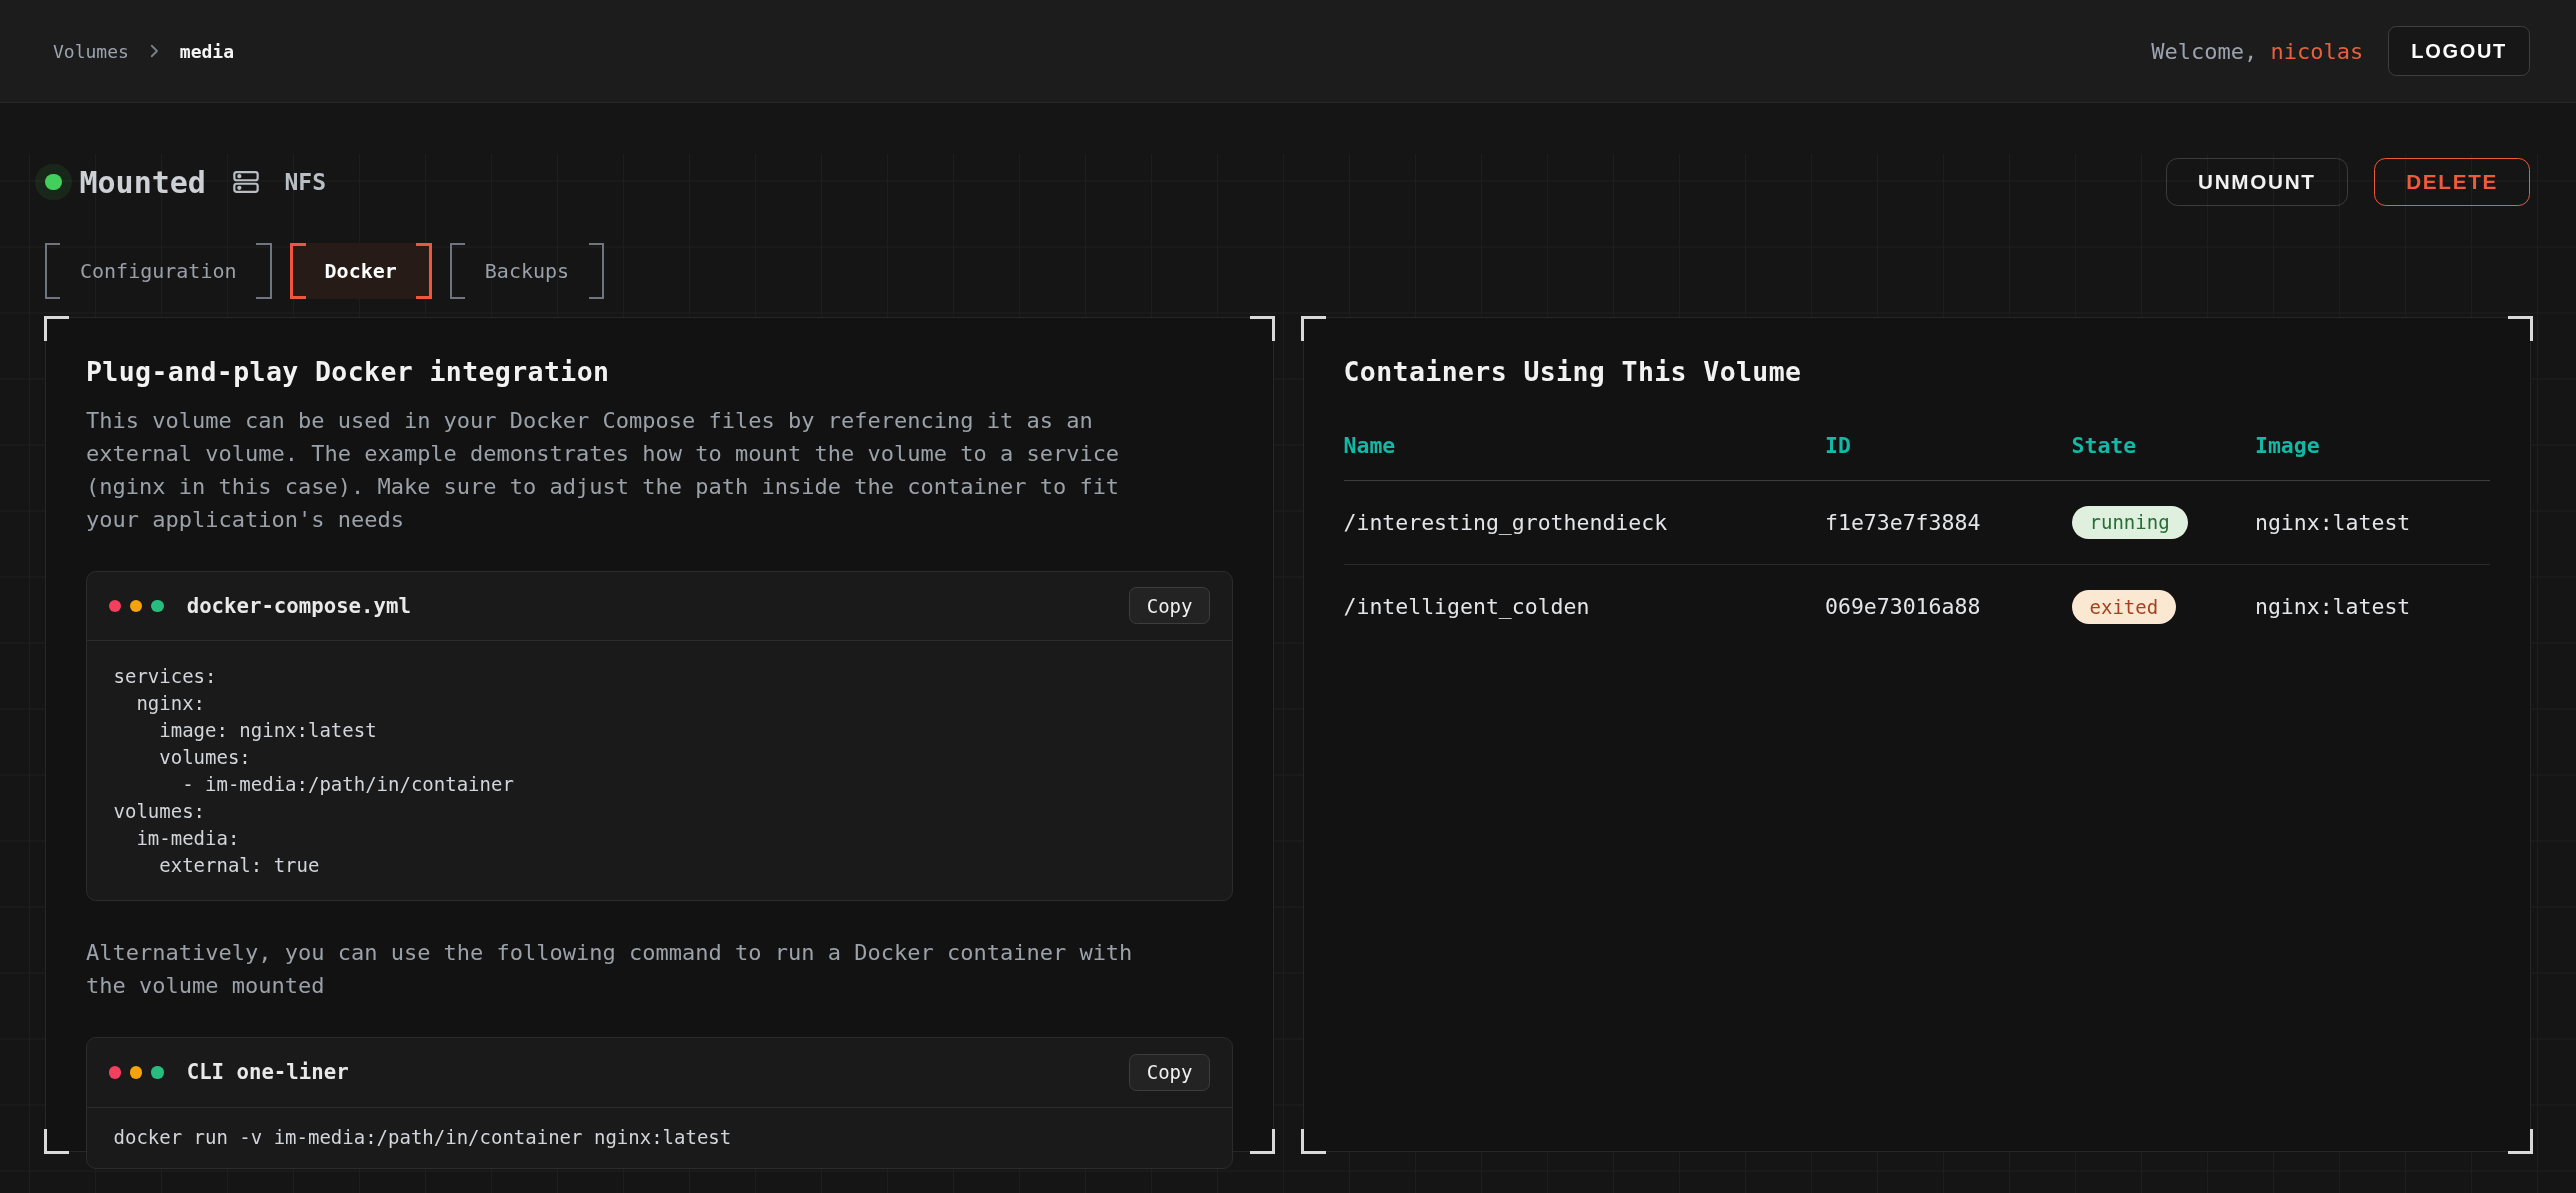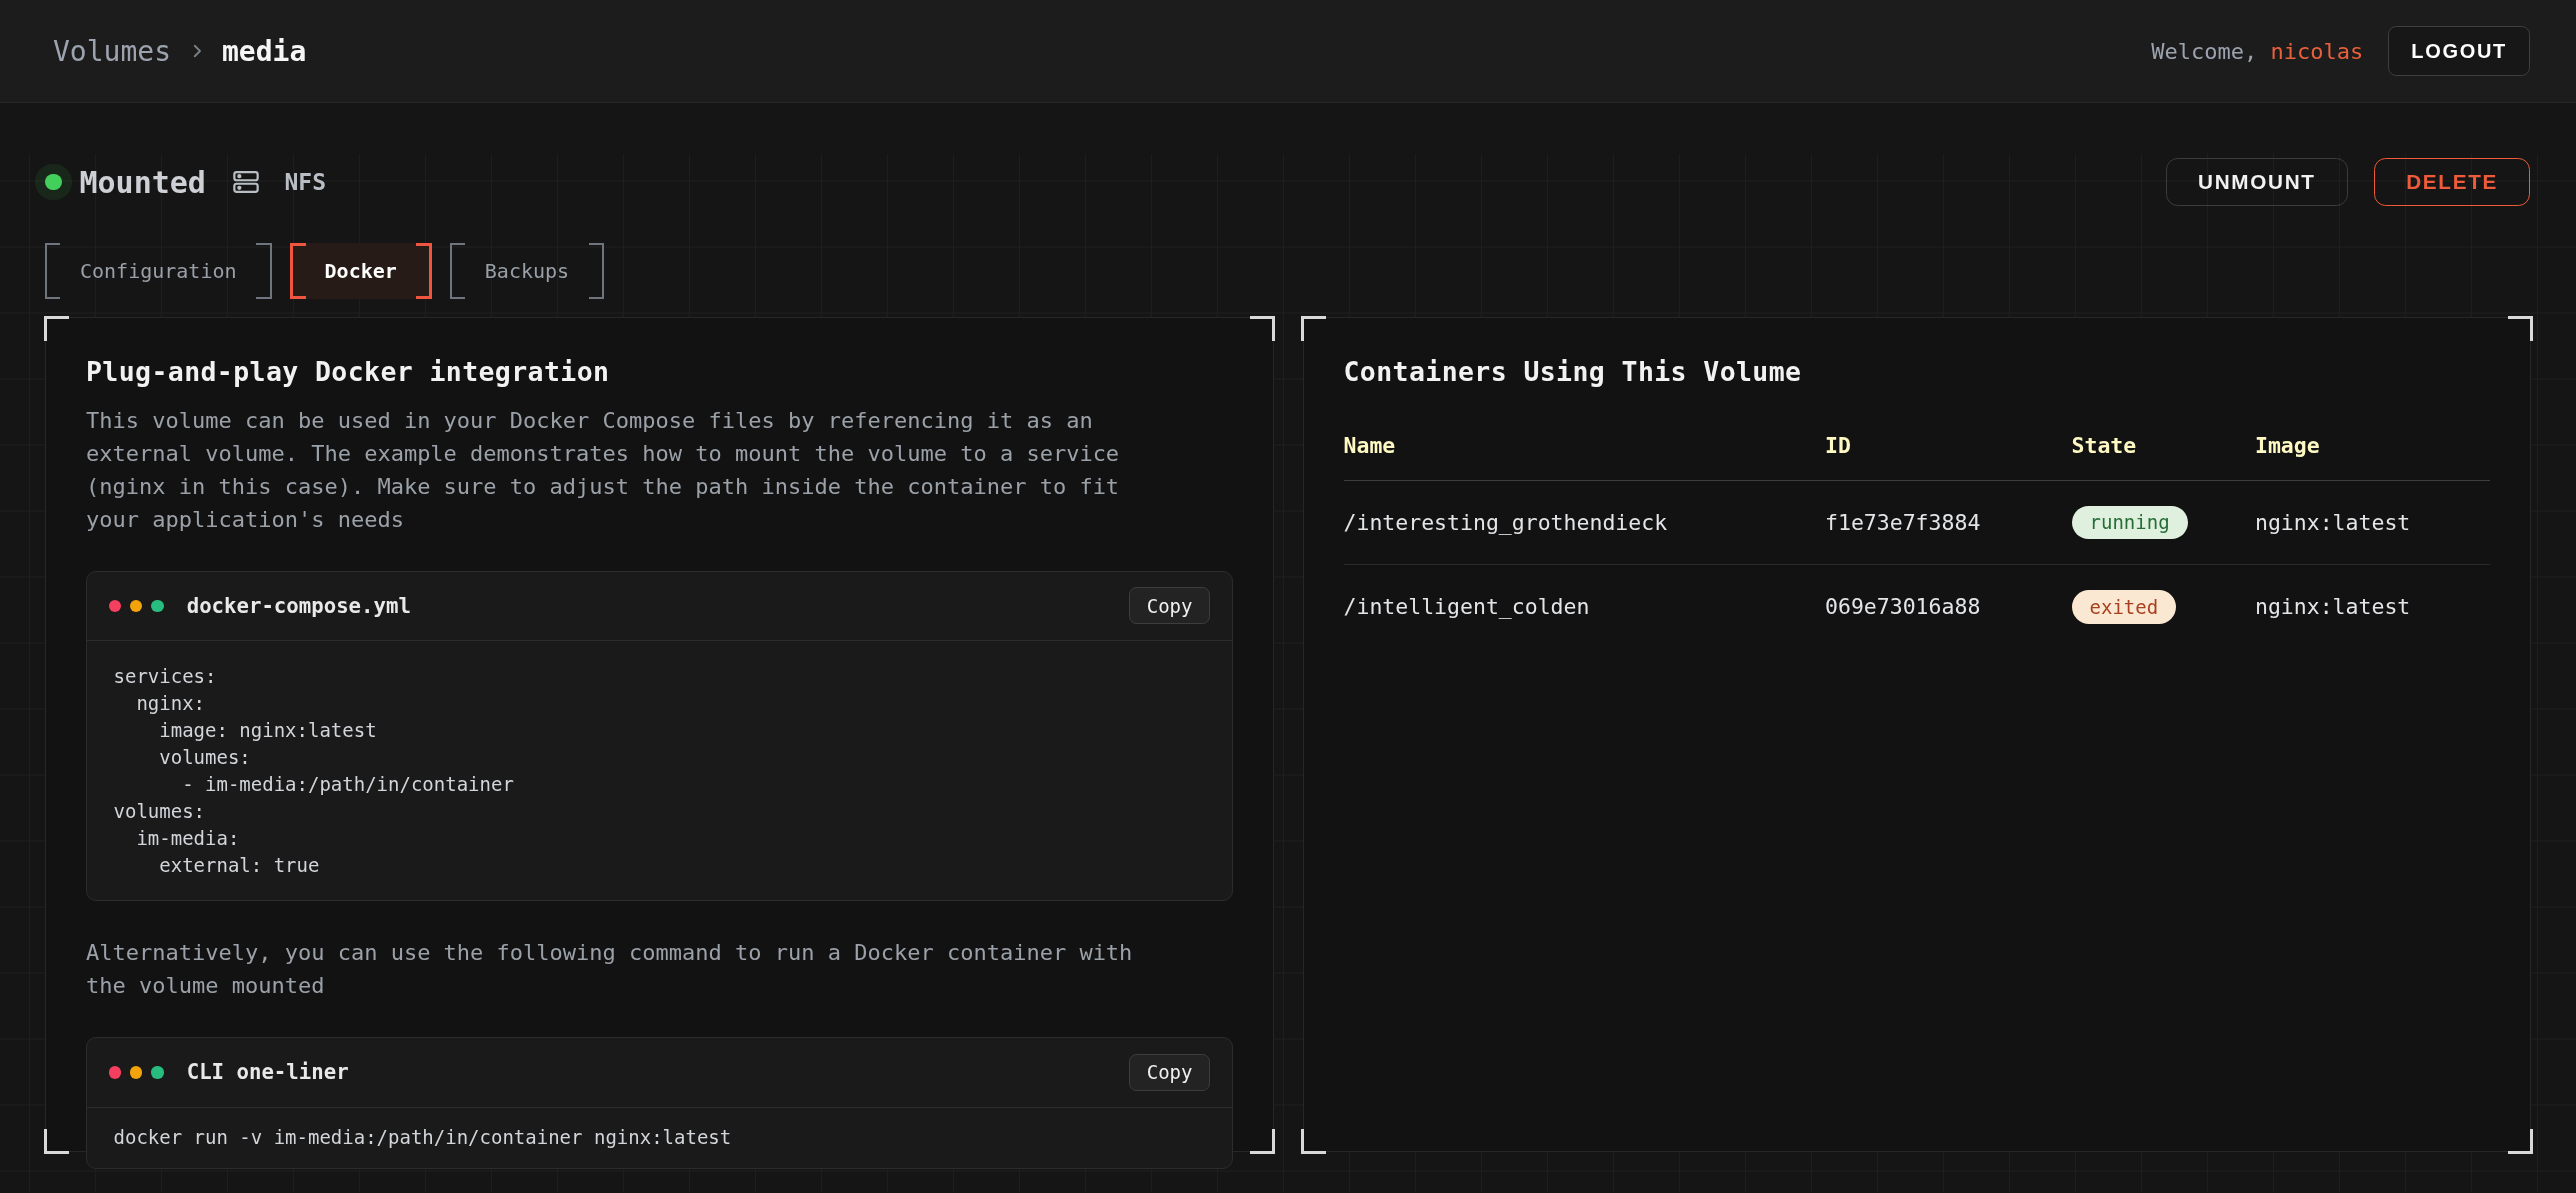--- a/index.html
+++ b/index.html
@@ -10,21 +10,21 @@
     color:#e5e5e5;
     -webkit-font-smoothing:antialiased;
   }
 
   
   .topbar {
     height:103px; background:#1c1c1c; border-bottom:0.8px solid #282828;
     display:flex; align-items:center; justify-content:space-between;
     padding:0 46px 0 53px;
   }
-  .breadcrumb { display:flex; align-items:center; gap:16.5px; font-size:28px;justify-content:center; }
+  .breadcrumb { display:flex; align-items:center; gap:16.5px; font-size:18px;justify-content:center; }
   .crumb-parent { color:#9ca3af; }
   .crumb-sep svg { display:block; }
   .crumb-current { color:#f5f5f5; font-weight:bold; }
   .topbar-right { display:flex; align-items:center; gap:25px; }
   .welcome { font-size:22px; color:#9ca3af; }
   .welcome .username { color:#e8603c; }
   .logout-btn {
     font-family:"Liberation Sans",sans-serif; font-weight:bold; font-size:20px;
     letter-spacing:1.7px; color:#ffffff; background:#171717;
     border:0.8px solid #3f3f3f; border-radius:8.3px; padding:12.4px 22px; cursor:pointer;
@@ -109,21 +109,21 @@
     margin-left:auto; font-family:"DejaVu Sans Mono","Liberation Mono",monospace;
     font-size:19px; color:#f0f0f0; background:#232323; border:0.8px solid #3d3d3d;
     border-radius:7.4px; padding:6.6px 16.5px; cursor:pointer;
   }
   .cb-body { padding:21.5px 26.5px; font-size:19px; line-height:27px; color:#d2d5d9; white-space:pre; }
   .cb-body.single { padding:16.5px 26.5px; }
 
   
   .ctable { width:100%; border-collapse:collapse; margin-top:46px; font-size:21.5px; }
   .ctable th {
-    text-align:left; color:#fef9c3; font-weight:bold;
+    text-align:left; color:#14b8a6; font-weight:bold;
     padding:0 0 21.5px 0; border-bottom:1.7px solid #3d3d42;
   }
   .ctable td { padding:25px 0; color:#e3e5e8; }
   .ctable tr.row-divider td { border-bottom:0.8px solid #2b2b2b; }
   .col-name { width:42%; } .col-id { width:21.5%; } .col-state { width:16%; }
   .pill { display:inline-block; padding:5.8px 18px; border-radius:18px; font-size:19px; }
   .pill.running { background:#dff0de; color:#266d36; }
   .pill.exited  { background:#fae8d2; color:#a8401f; }
 </style>
 </head>

